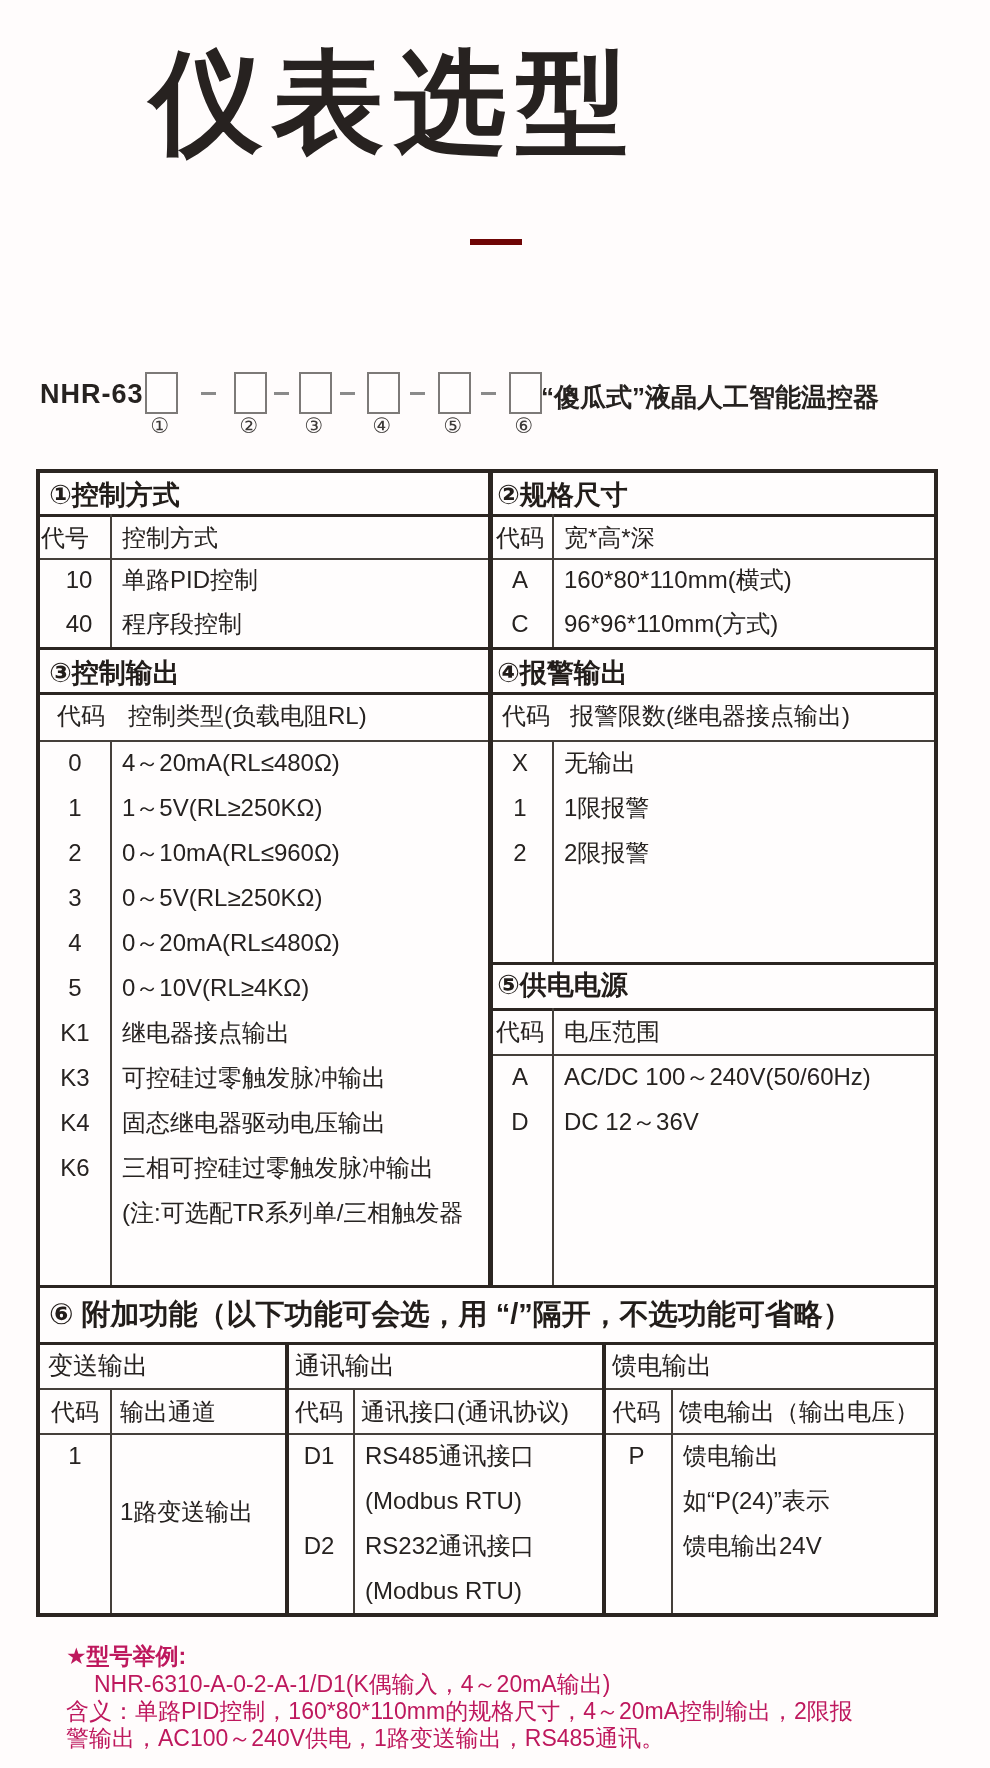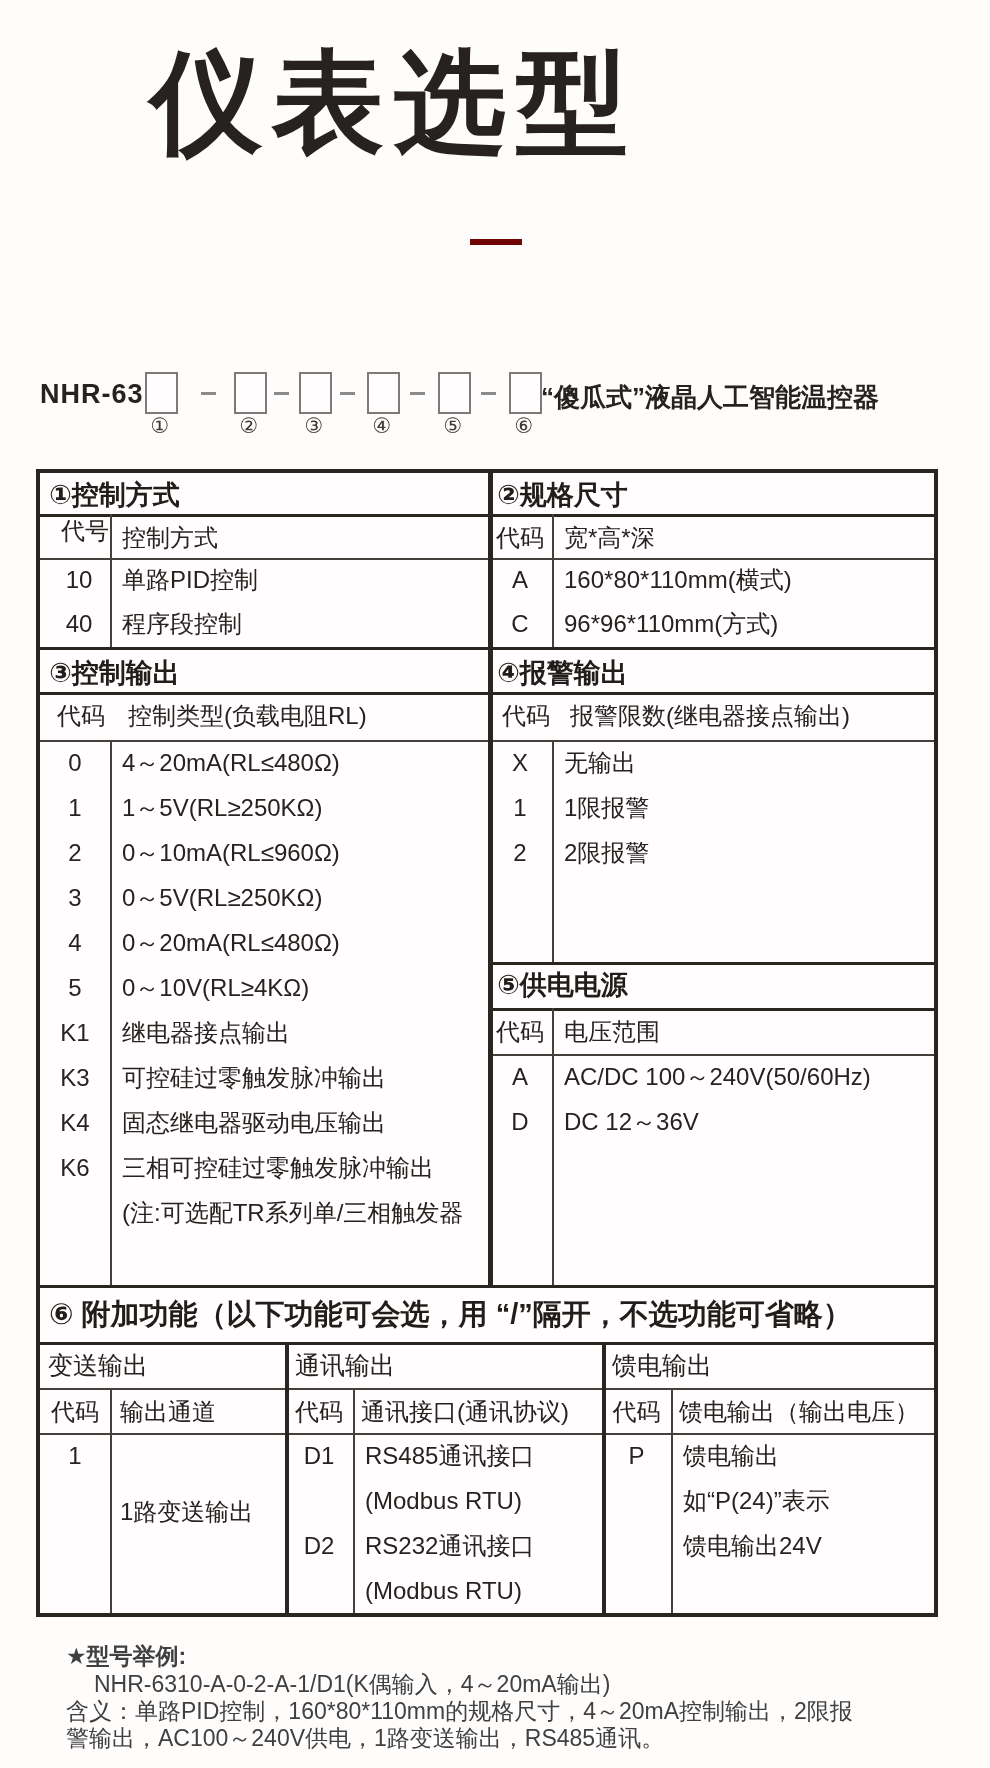--- a/index.html
+++ b/index.html
@@ -32,21 +32,21 @@
   .vl{position:absolute;background:#2b2521;width:4px;}
   .vl.thin{width:2px;background:#45403b;}
   .sec-h{position:absolute;font-size:27px;font-weight:800;line-height:1;color:#221d1a;white-space:nowrap;}
   .cell{position:absolute;font-size:24px;line-height:1;white-space:nowrap;color:#262220;}
   .ctr{text-align:center;}
   .stack{position:absolute;white-space:nowrap;}
   .ln{height:45px;line-height:45px;font-size:24px;}
   .ln2{height:44px;line-height:44px;font-size:24px;}
   .codecol{text-align:center;}
   
-  .foot{font-size:23px;color:#404040;white-space:nowrap;text-align:center;}
+  .foot{font-size:23px;color:#be185d;white-space:nowrap;text-align:center;}
 </style>
 </head>
 <body>
 
 <div class="abs title">仪表选型</div>
 <div class="abs red-dash"></div>
 
 <div class="abs model-prefix">NHR-63</div>
 <div class="abs mbox" style="left:145px;"></div>
 <div class="abs mdash" style="left:201px;"></div>
@@ -88,21 +88,21 @@
   <div class="vl thin" style="left:512px;top:41px;height:133px;"></div>
   <div class="vl thin" style="left:512px;top:267px;height:222px;"></div>
   <div class="vl thin" style="left:512px;top:535px;height:277px;"></div>
   <div class="vl" style="left:245px;top:869px;height:271px;"></div>
   <div class="vl" style="left:562px;top:869px;height:271px;"></div>
   <div class="vl thin" style="left:70px;top:915px;height:225px;"></div>
   <div class="vl thin" style="left:313px;top:915px;height:225px;"></div>
   <div class="vl thin" style="left:631px;top:915px;height:225px;"></div>
 
   <div class="sec-h" style="left:9px;top:9px;">①控制方式</div>
-  <div class="cell ctr" style="left:0;top:46px;width:50px;padding-left:20px;">代号</div>
+  <div class="cell ctr" style="left:0;top:53px;width:50px;">代号</div>
   <div class="cell" style="left:82px;top:53px;">控制方式</div>
   <div class="stack codecol" style="left:0;top:85px;width:78px;">
     <div class="ln2">10</div>
     <div class="ln2">40</div>
   </div>
   <div class="stack" style="left:82px;top:85px;">
     <div class="ln2">单路PID控制</div>
     <div class="ln2">程序段控制</div>
   </div>
 

